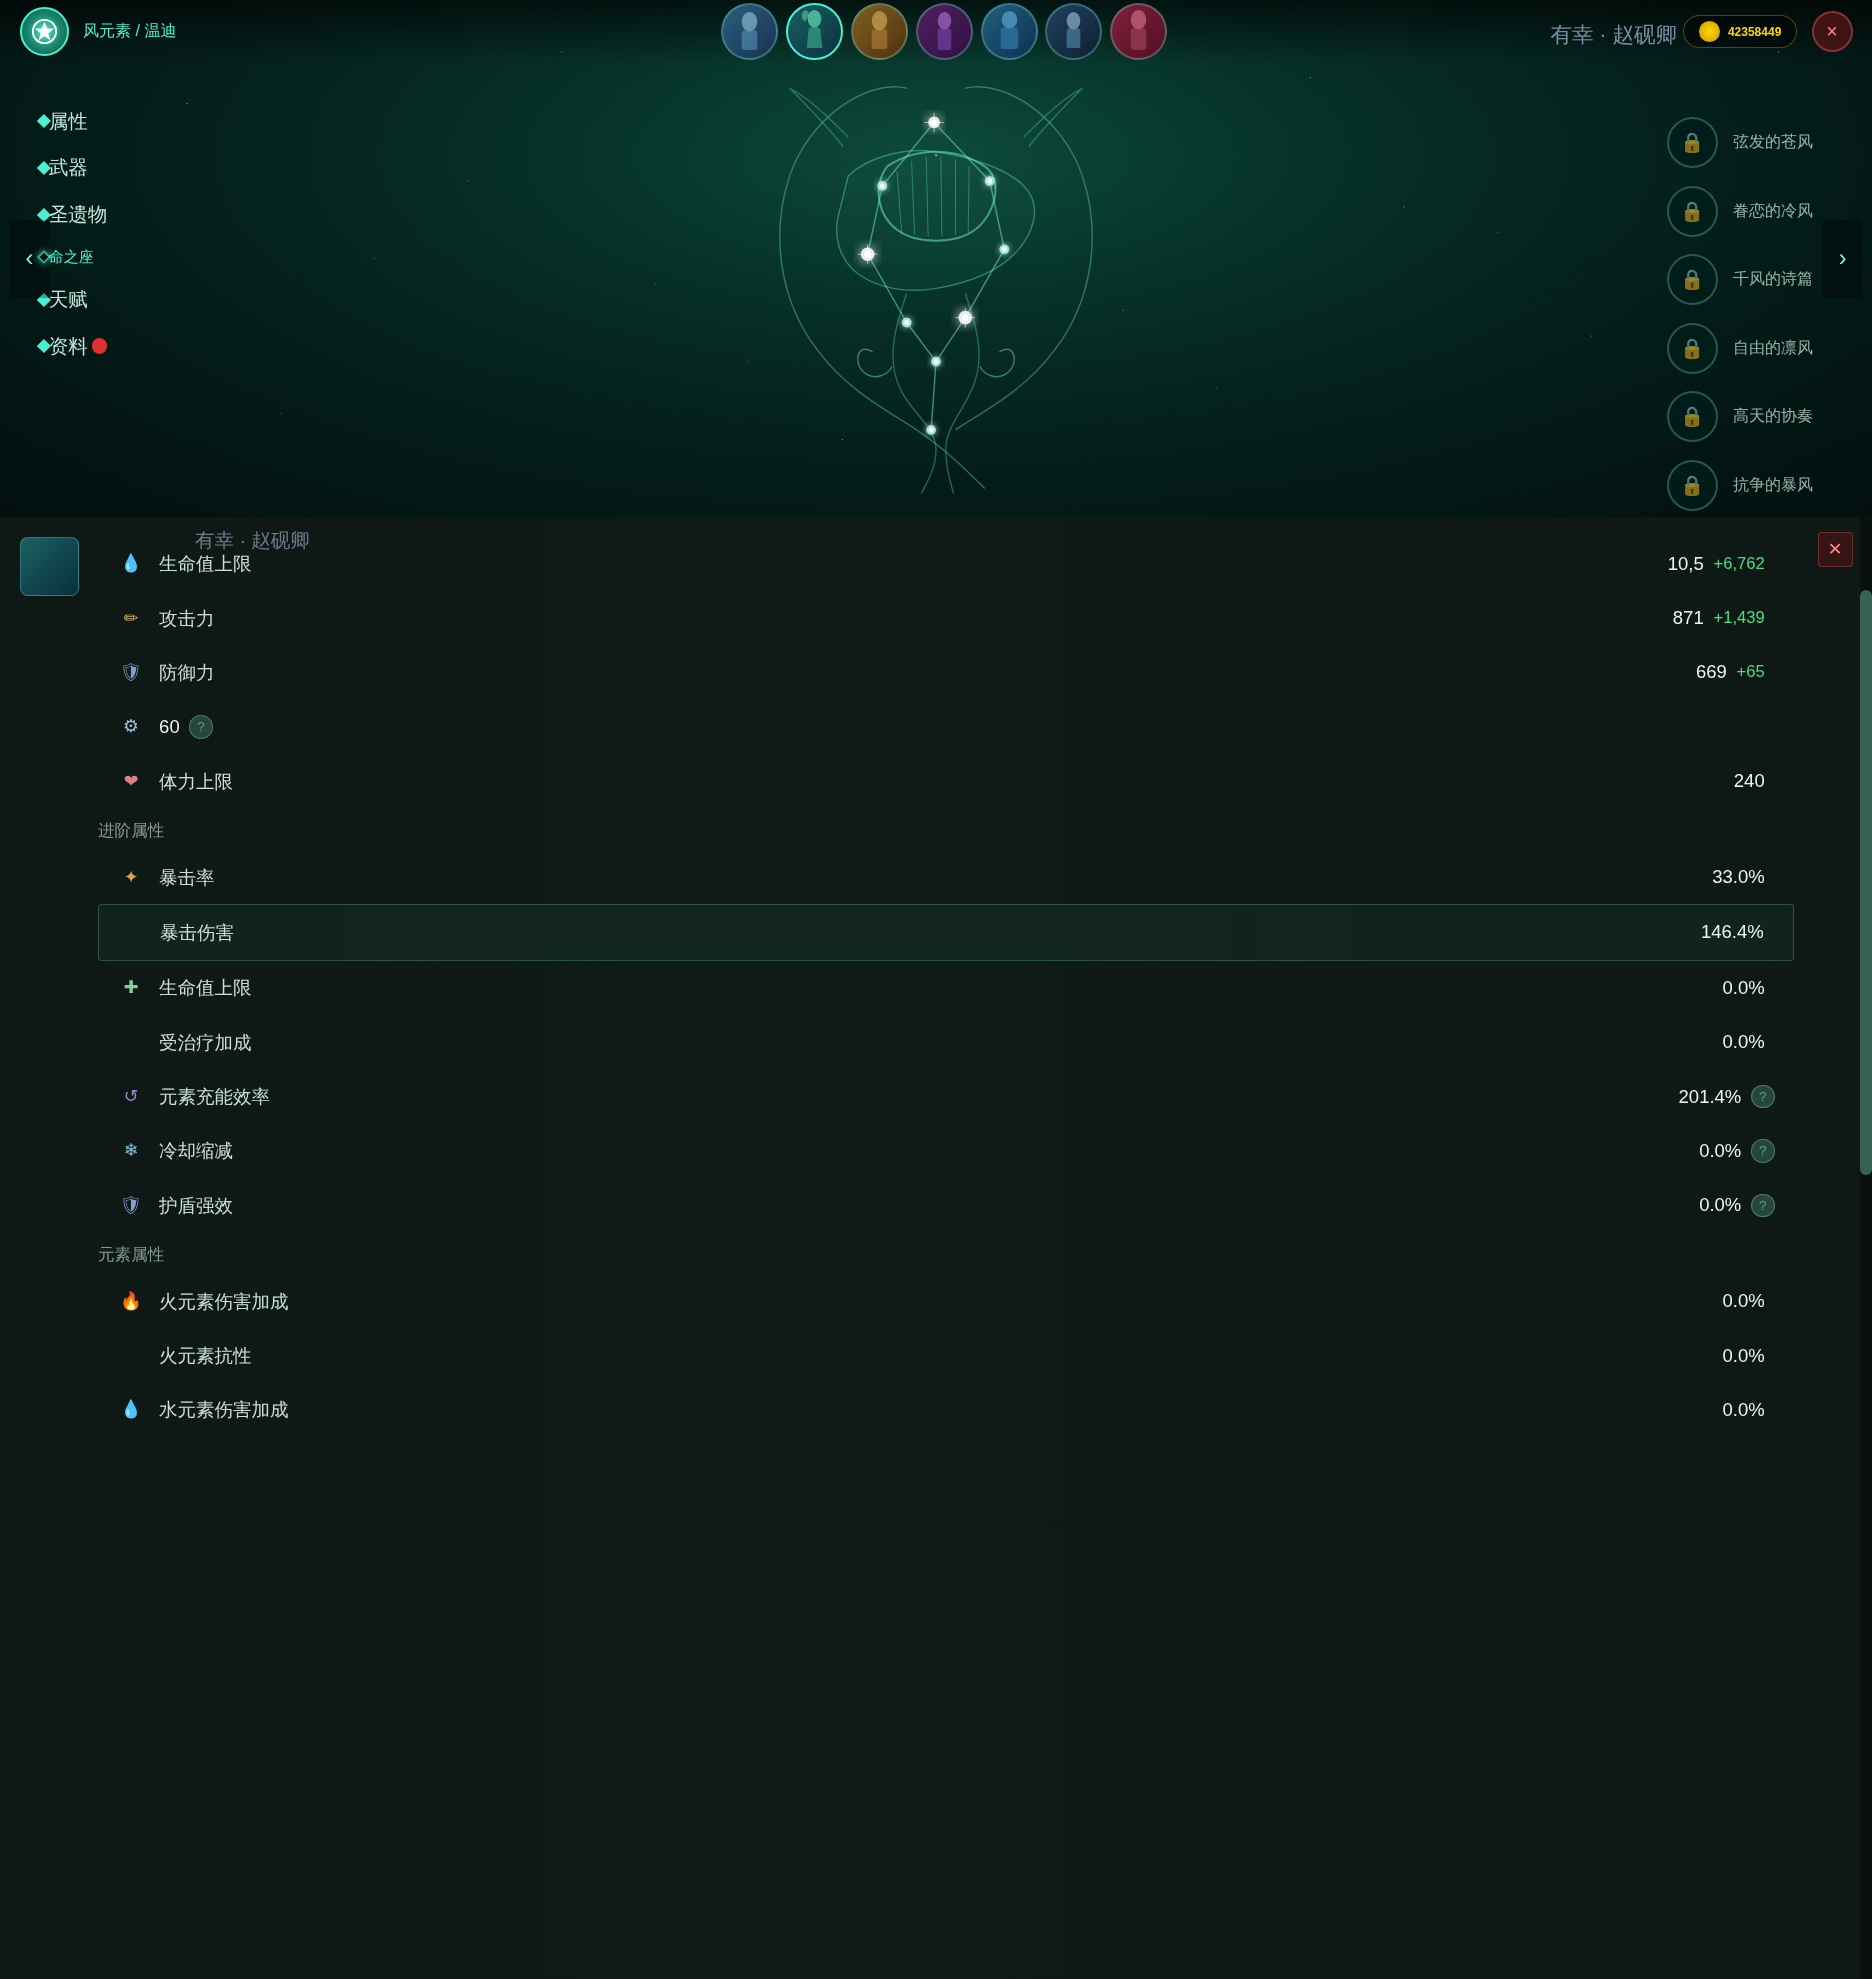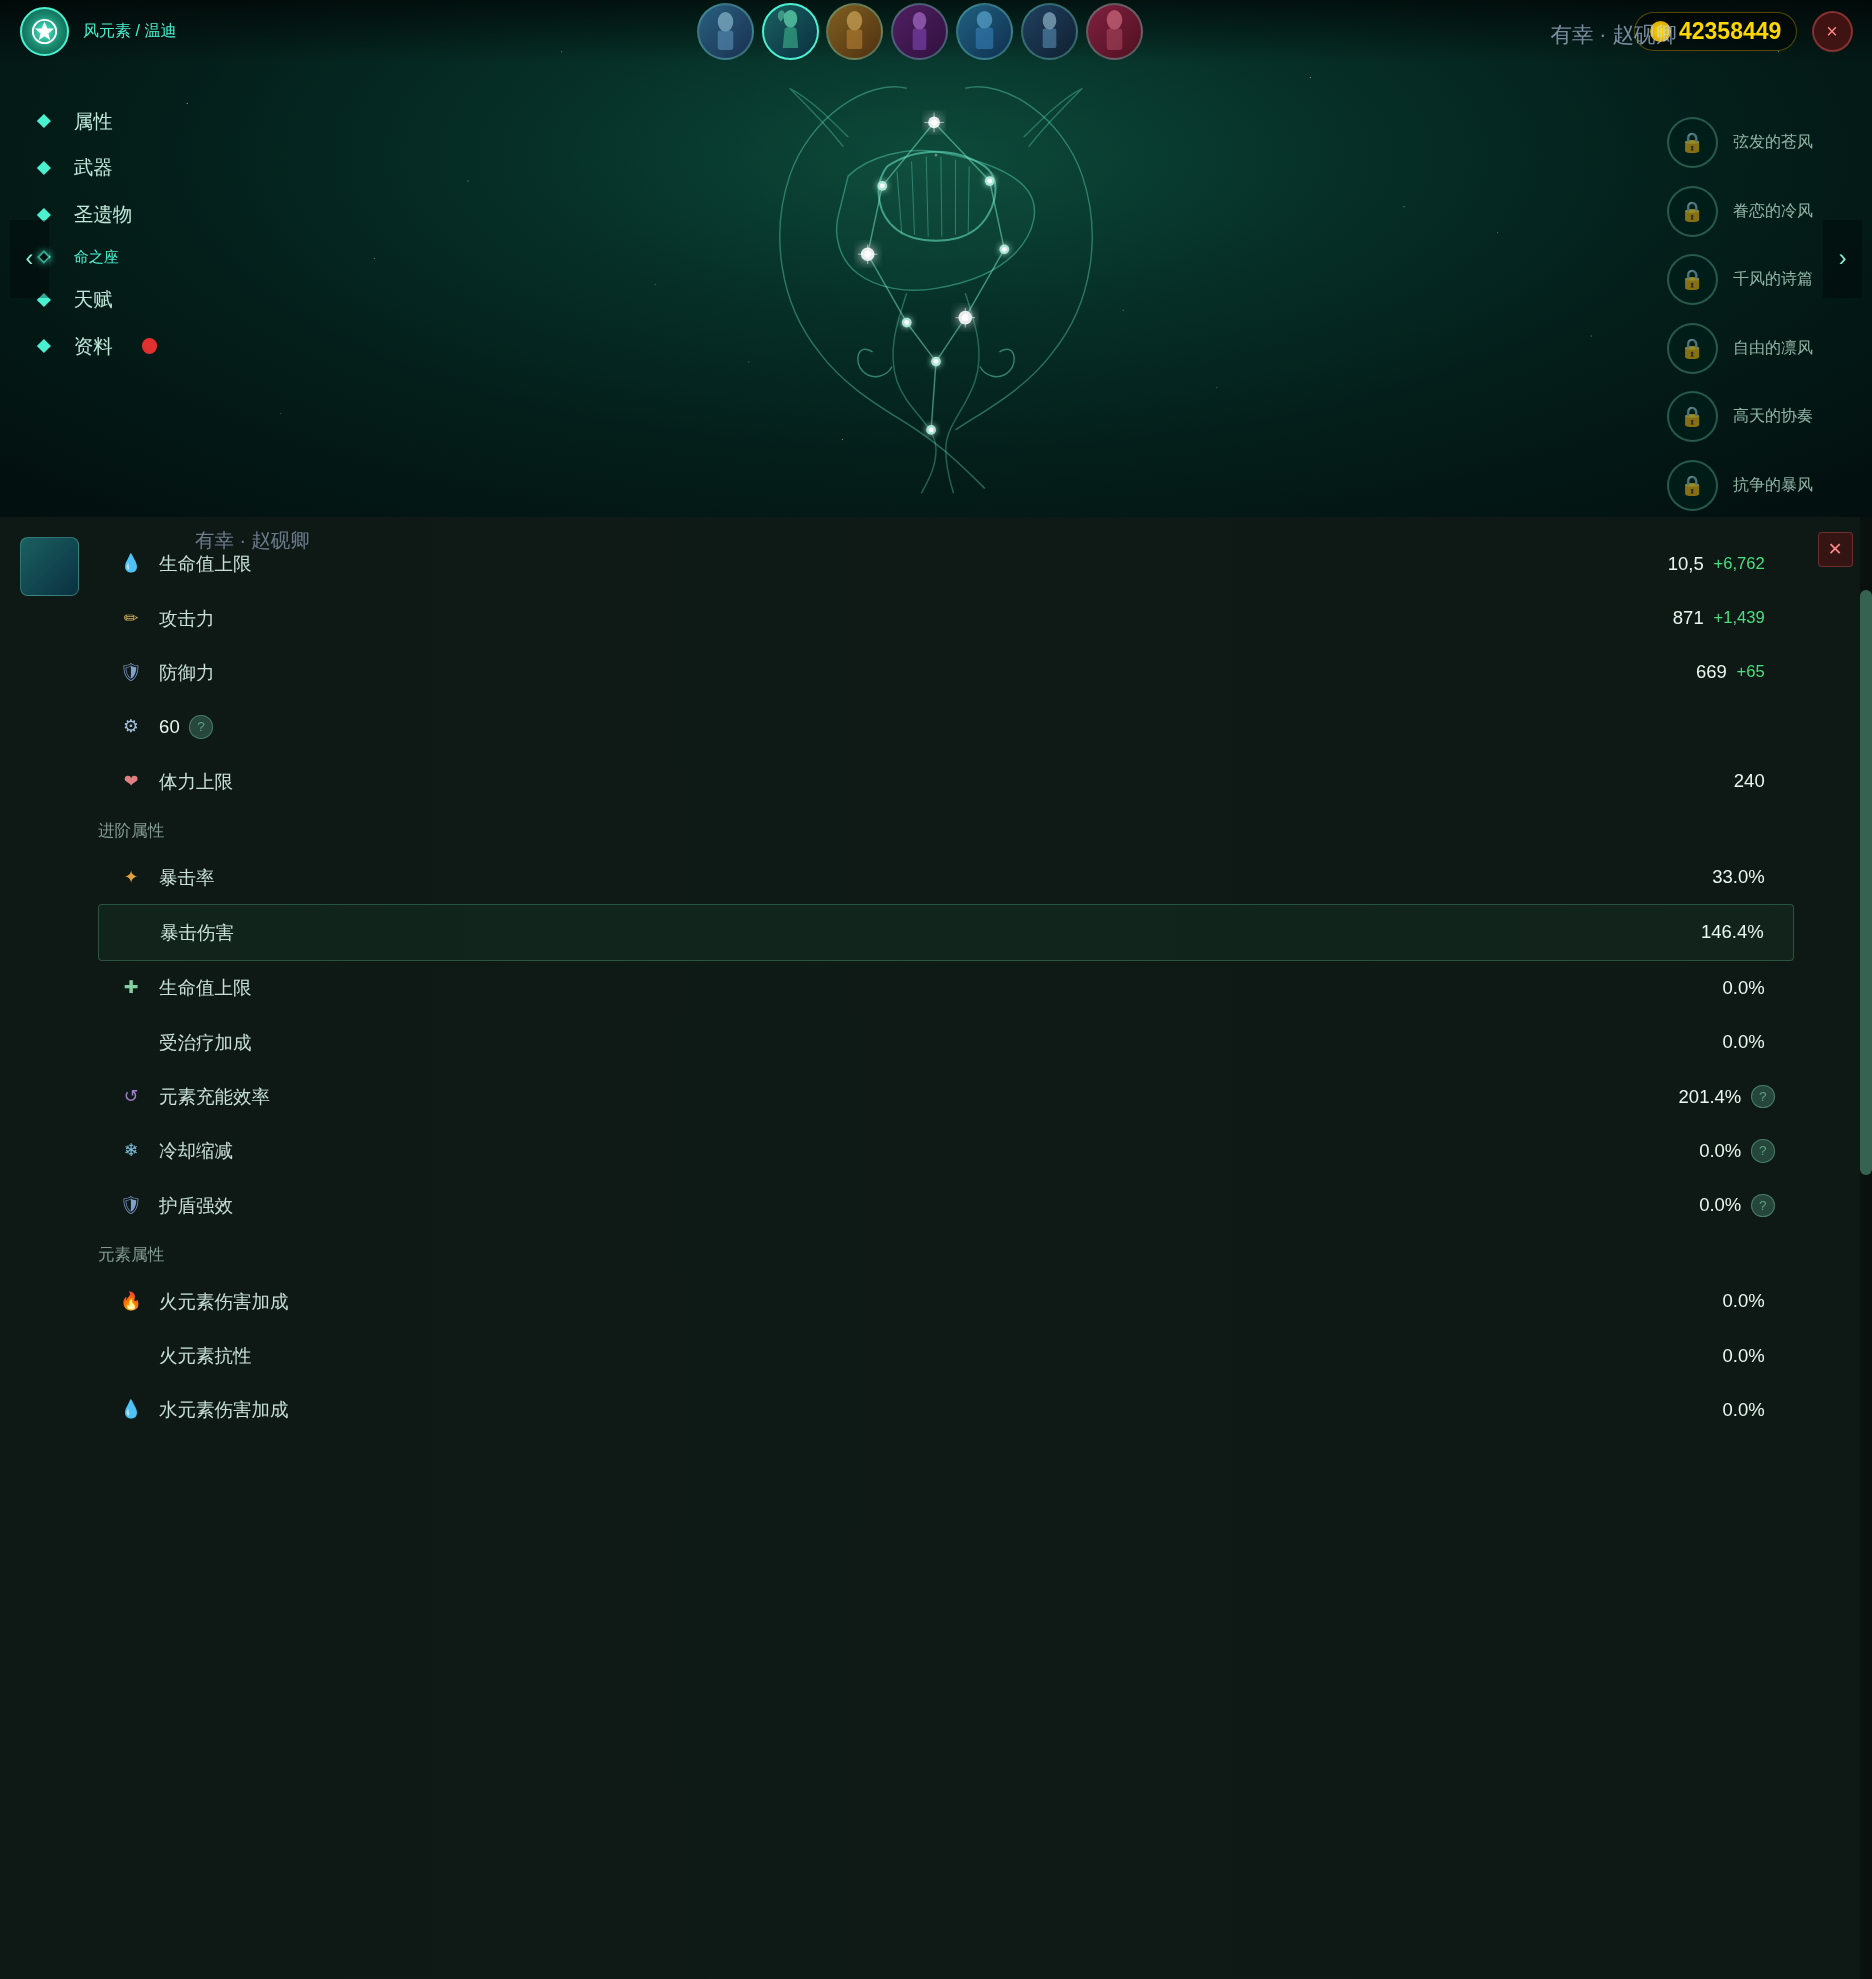--- a/index.html
+++ b/index.html
@@ -147,21 +147,21 @@
 
     .gold-icon {
       width: 21.5px;
       height: 21.5px;
       background: radial-gradient(circle, #ffd700 0%, #cc9900 100%);
       border-radius: 50%;
     }
 
     .gold-amount {
       color: #ffd700;
-      font-size: 23px;
+      font-size: 12px;
       font-weight: bold;
     }
 
     .close-btn {
       width: 41px;
       height: 41px;
       background: rgba(80,20,20,0.8);
       border: 2px solid rgba(200,80,80,0.5);
       border-radius: 50%;
       display: flex;
@@ -186,21 +186,21 @@
     .left-menu {
       position: absolute;
       left: 39px;
       top: 98px;
       z-index: 10;
     }
 
     .menu-item {
       display: flex;
       align-items: center;
-      gap: 25px;
+      gap: 0;
       padding: 9.8px 0;
       color: #c0e8d8;
       font-size: 19.5px;
       cursor: pointer;
     }
 
     .menu-item.active {
       color: #4af0d0;
       font-size: 15px;
     }

